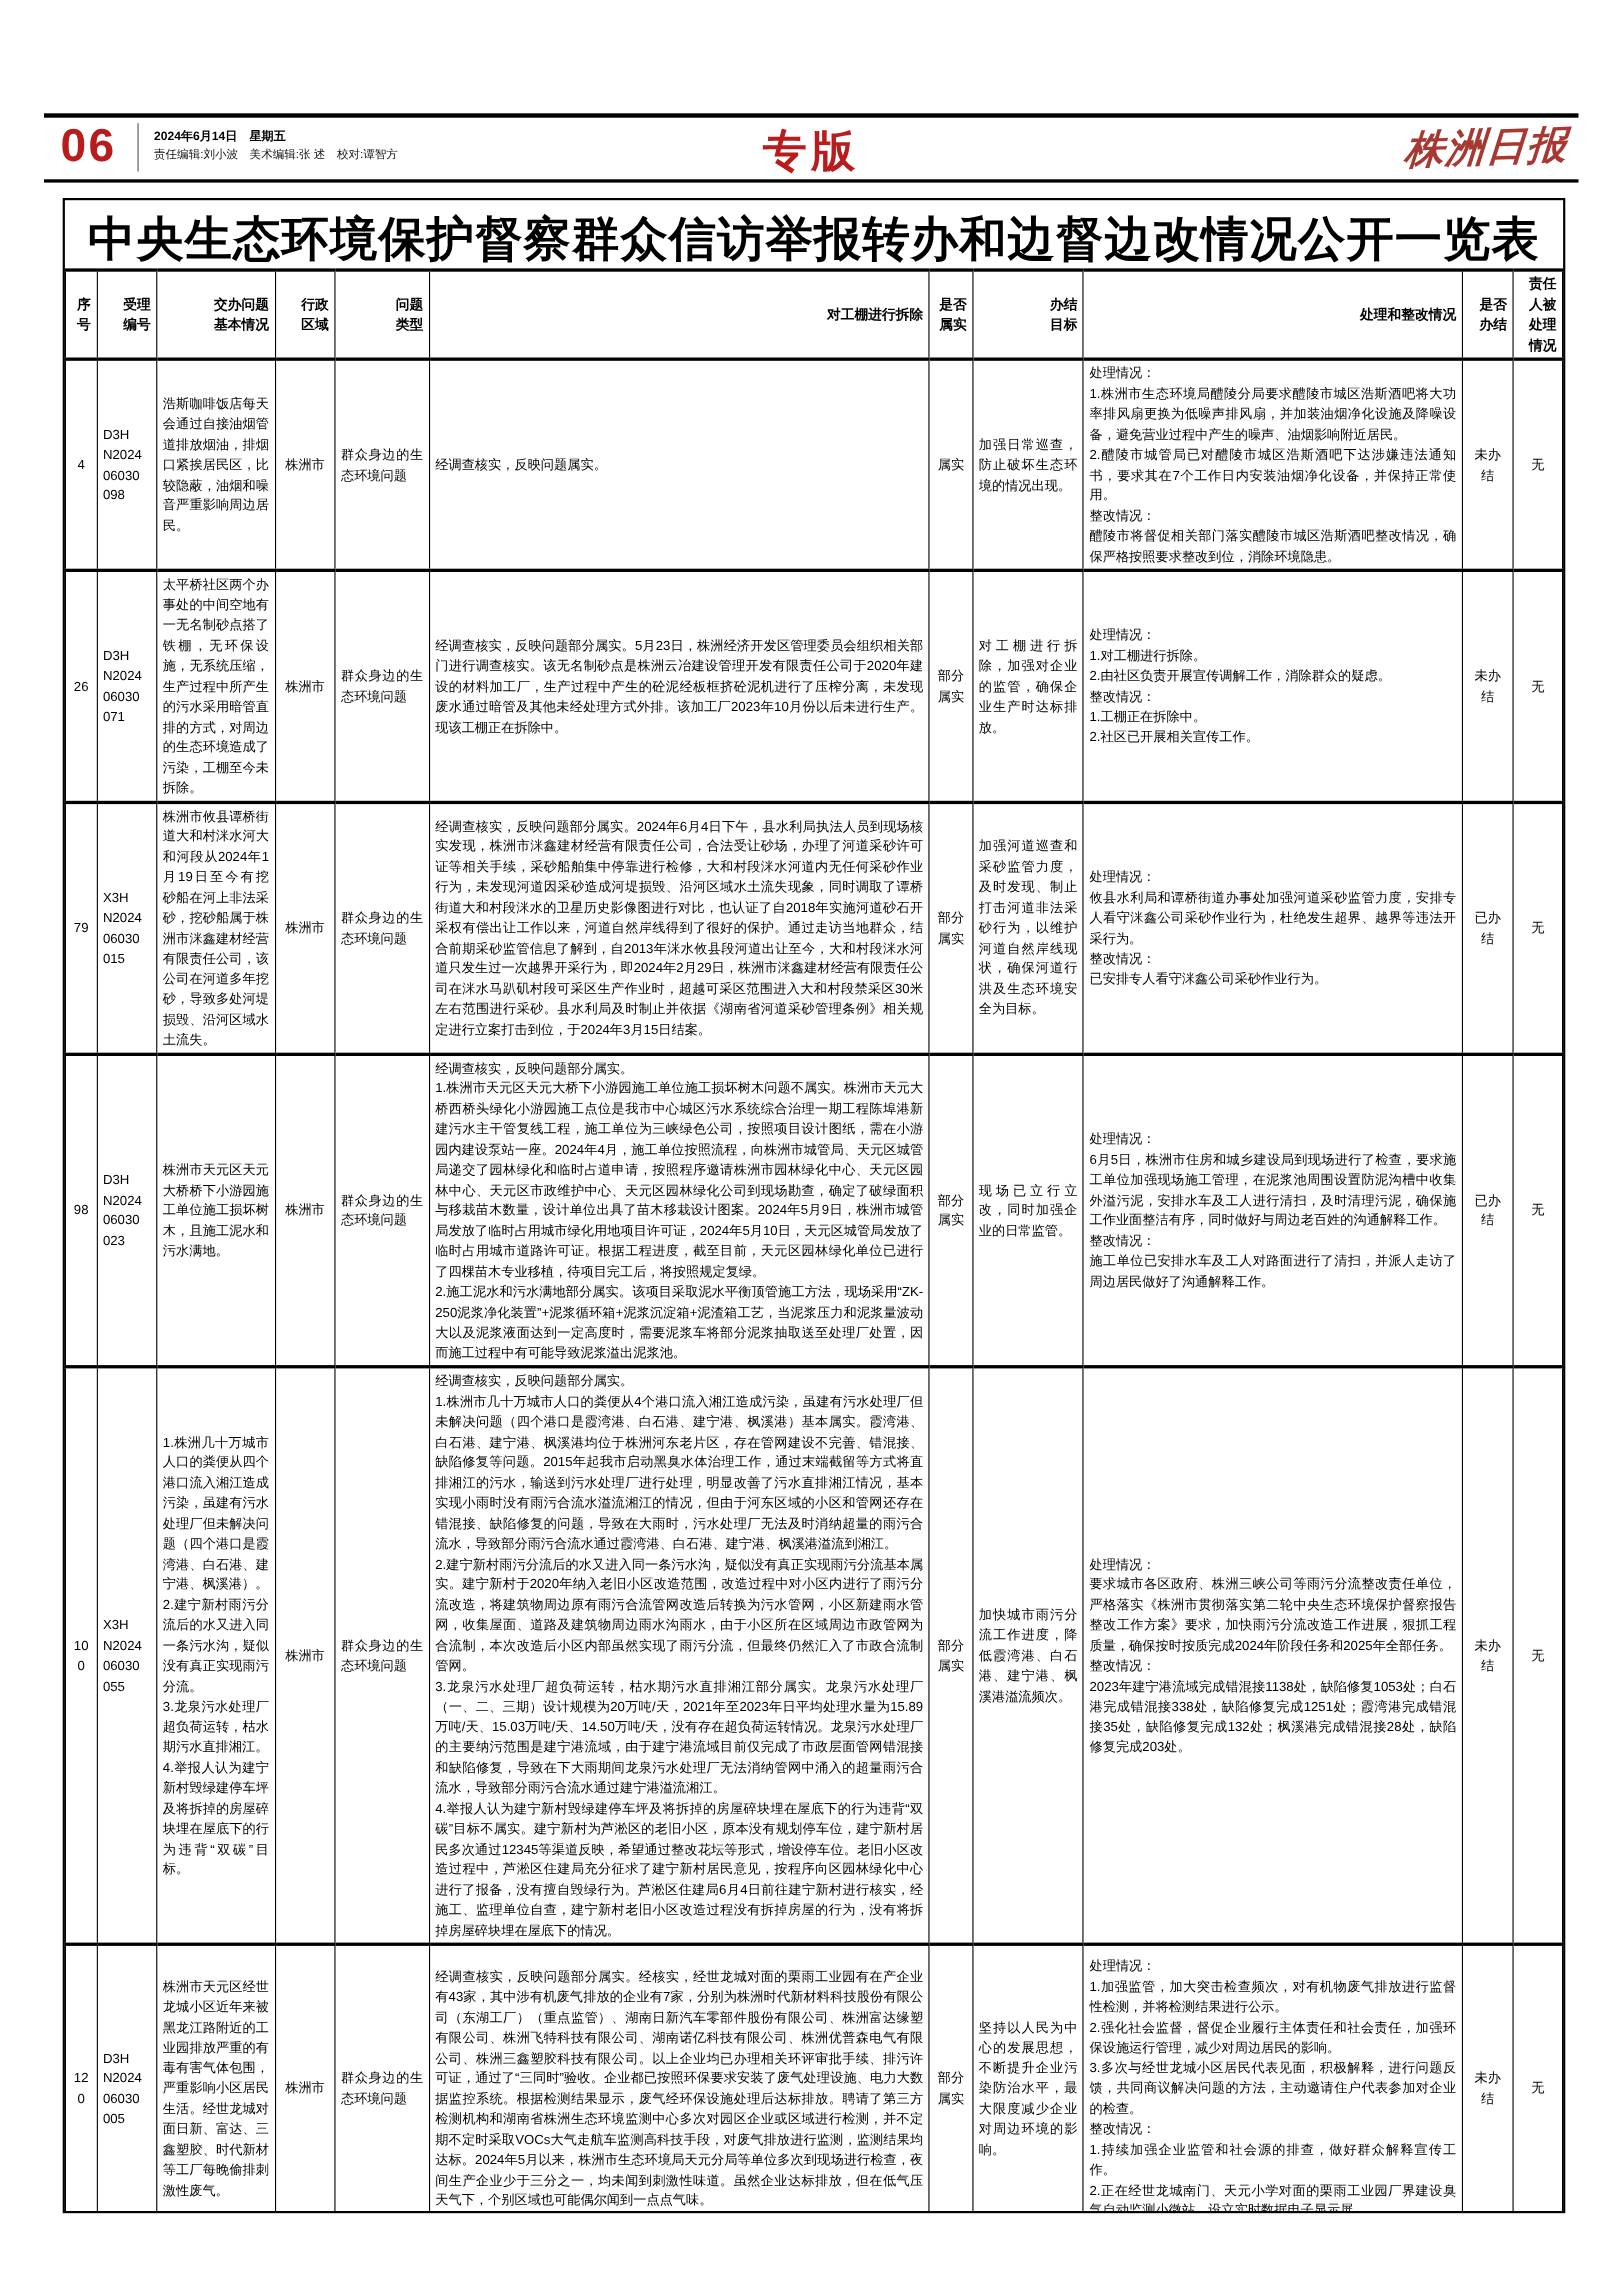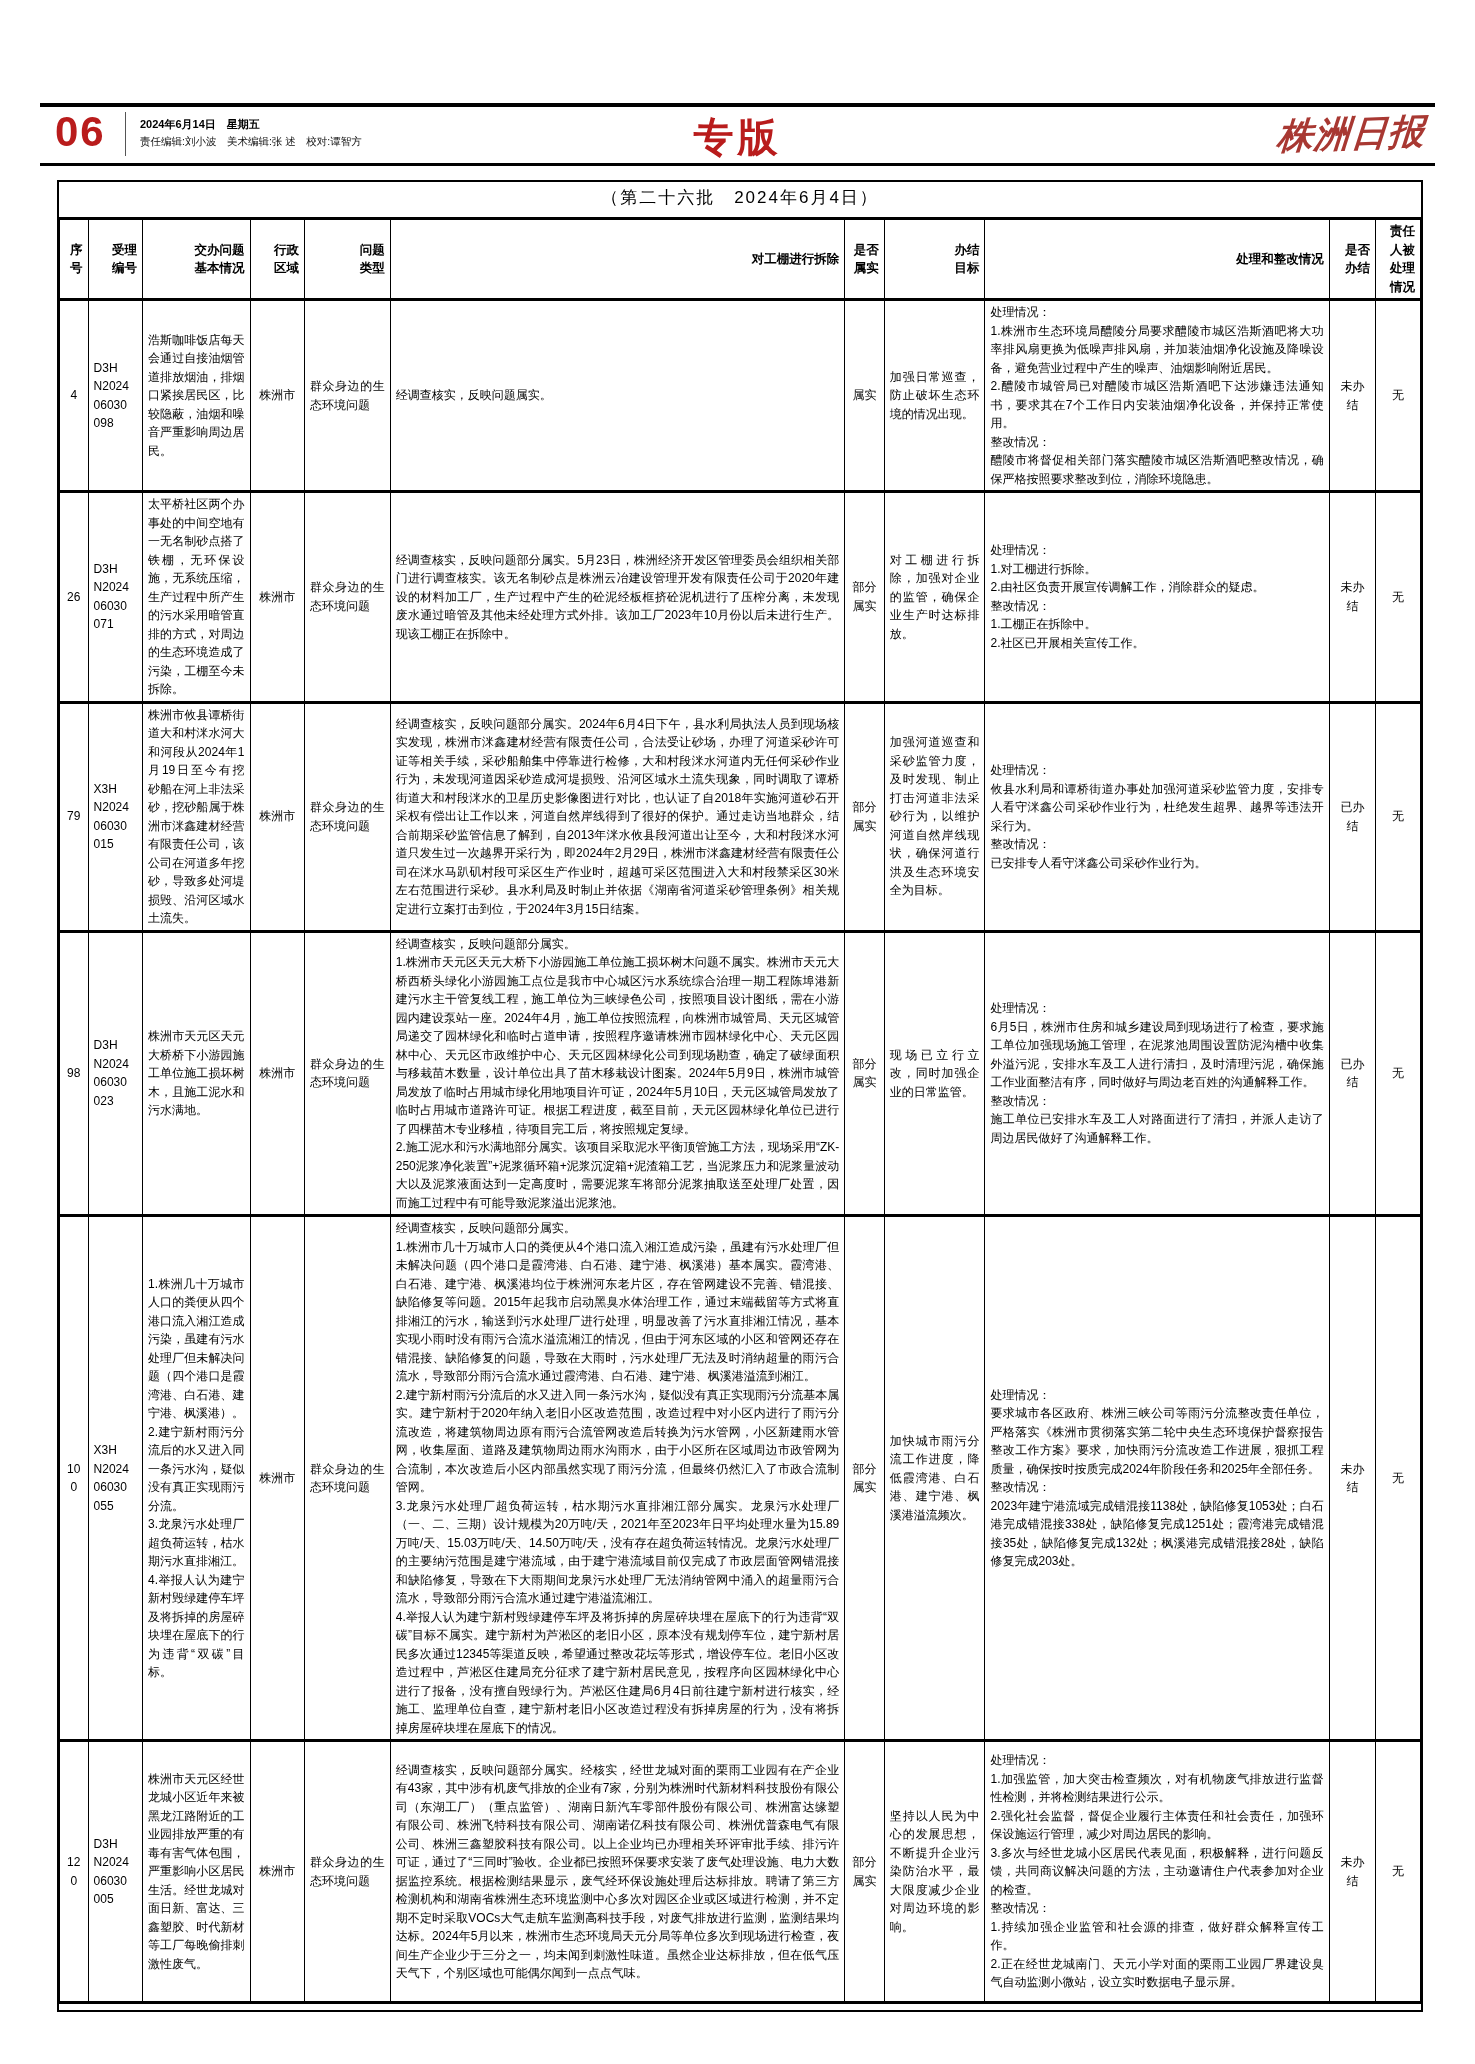--- a/index.html
+++ b/index.html
@@ -79,21 +79,21 @@
     <div class="date-line">2024年6月14日　星期五</div>
     <div class="editors-line">责任编辑:刘小波　美术编辑:张 述　校对:谭智方</div>
   </div>
   <div class="section-label">专版</div>
   <div class="masthead">株洲日报</div>
 </div>
 
 <div class="rule rule-bottom"></div>
 
 <div class="content-box">
-  <div class="sub-title">（第二十六批　2024年6月4日）</div>
+  <div class="main-title">中央生态环境保护督察群众信访举报转办和边督边改情况公开一览表</div>
 
   <table class="report">
     <colgroup>
       <col class="w-seq">
         <col class="w-case">
         <col class="w-problem">
         <col class="w-region">
       <col class="w-type">
         <col class="w-verify">
         <col class="w-istrue">

